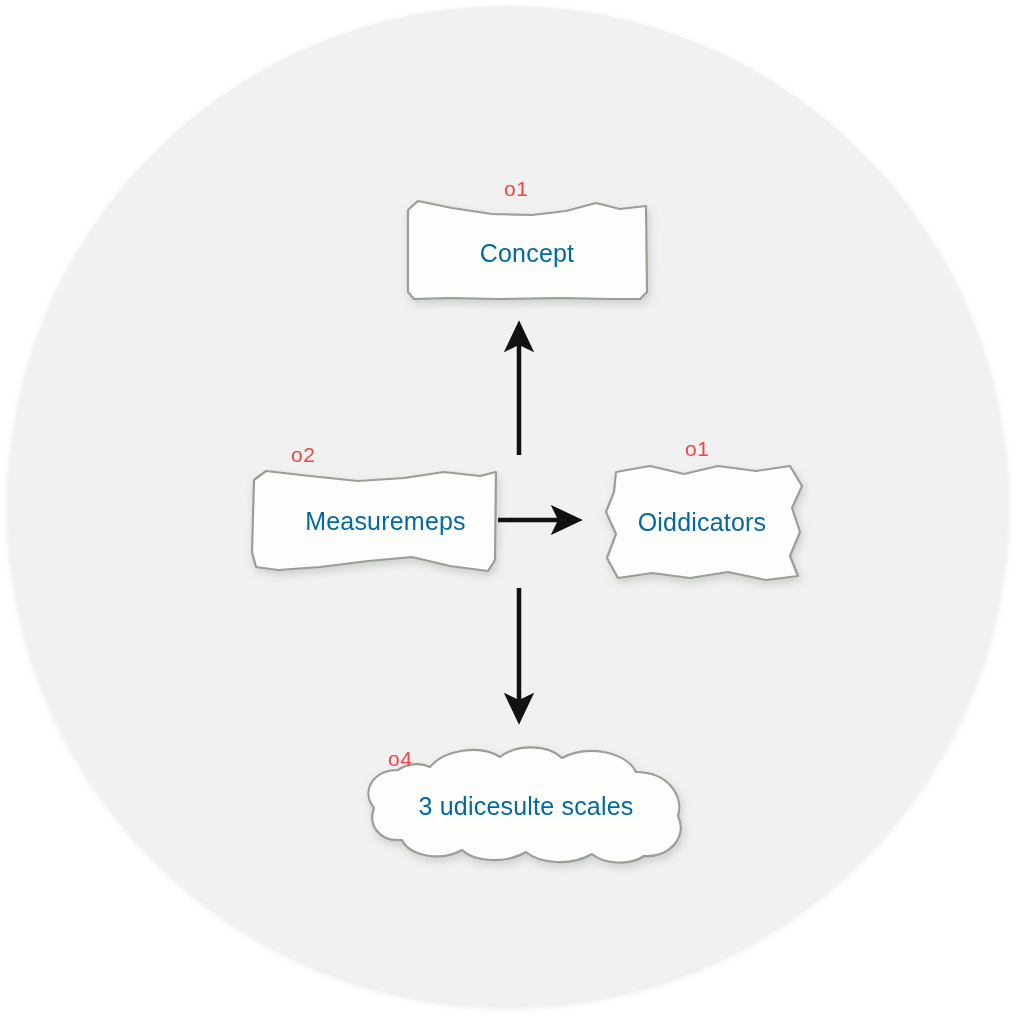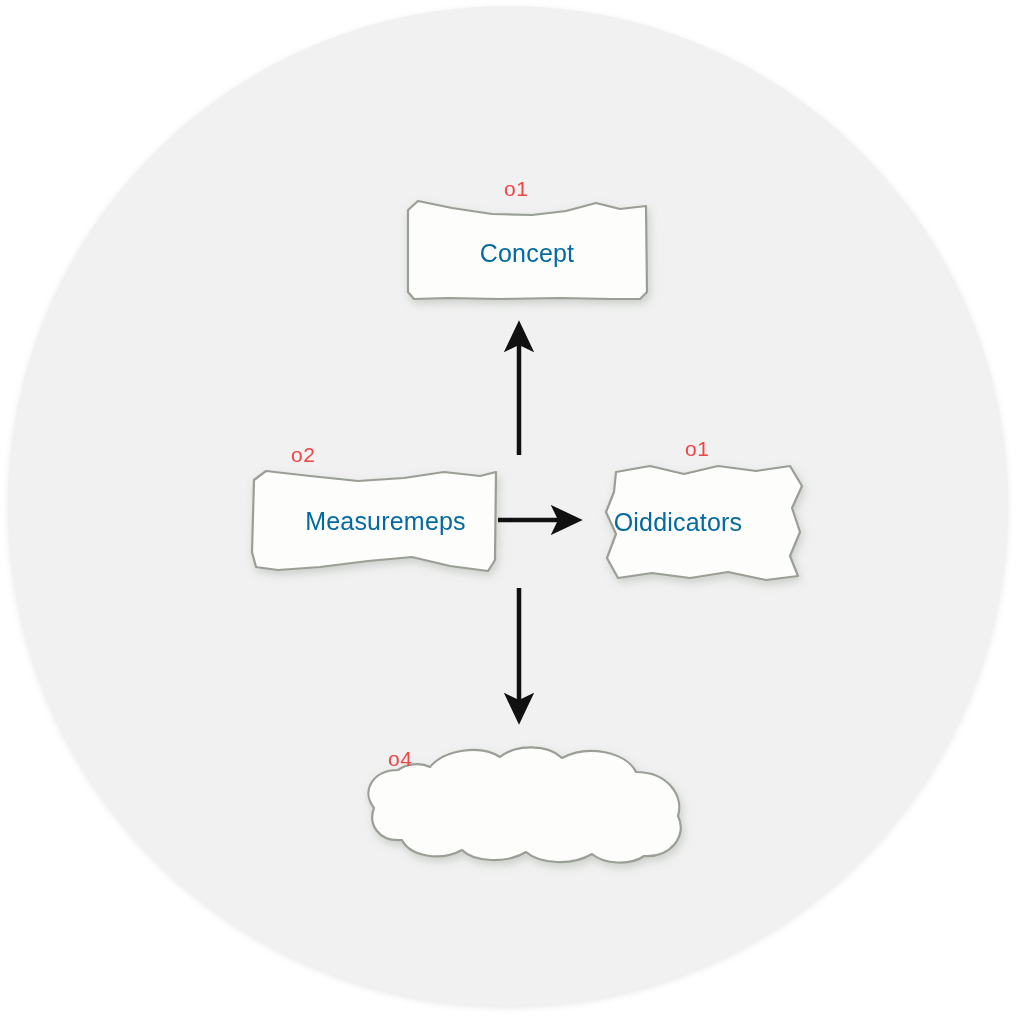--- a/index.html
+++ b/index.html
@@ -145,22 +145,23 @@
 
     <line x1="498" y1="520" x2="576" y2="520" stroke="#111111" stroke-width="4.5" marker-end="url(#arrowhead)"></line>
 
     <line x1="519" y1="588" x2="519" y2="718" stroke="#111111" stroke-width="4.5" marker-end="url(#arrowhead)"></line>
   </svg>
 
   <div class="node-label" style="left:406px; top:228px; width:242px; height:50px;">Concept</div>
 
   <div class="node-label" style="left:264px; top:496px; width:243px; height:50px;">Measuremeps</div>
 
-  <div class="node-label" style="left:580px; top:498px; width:196px; height:48px;">Oiddicators</div>
+  <div class="node-label" style="left:604px; top:498px; width:196px; height:48px;">Oiddicators</div>
 
+  <div class="node-label" style="left:372px; top:782px; width:308px; height:48px;">3 udicesulte scales</div>
 
   <div class="tag-label" style="left:504px; top:177px;">o1</div>
 
   <div class="tag-label" style="left:291px; top:443px;">o2</div>
 
   <div class="tag-label" style="left:685px; top:437px;">o1</div>
 
   <div class="tag-label" style="left:388px; top:747px;">o4</div>
 
 </div>

